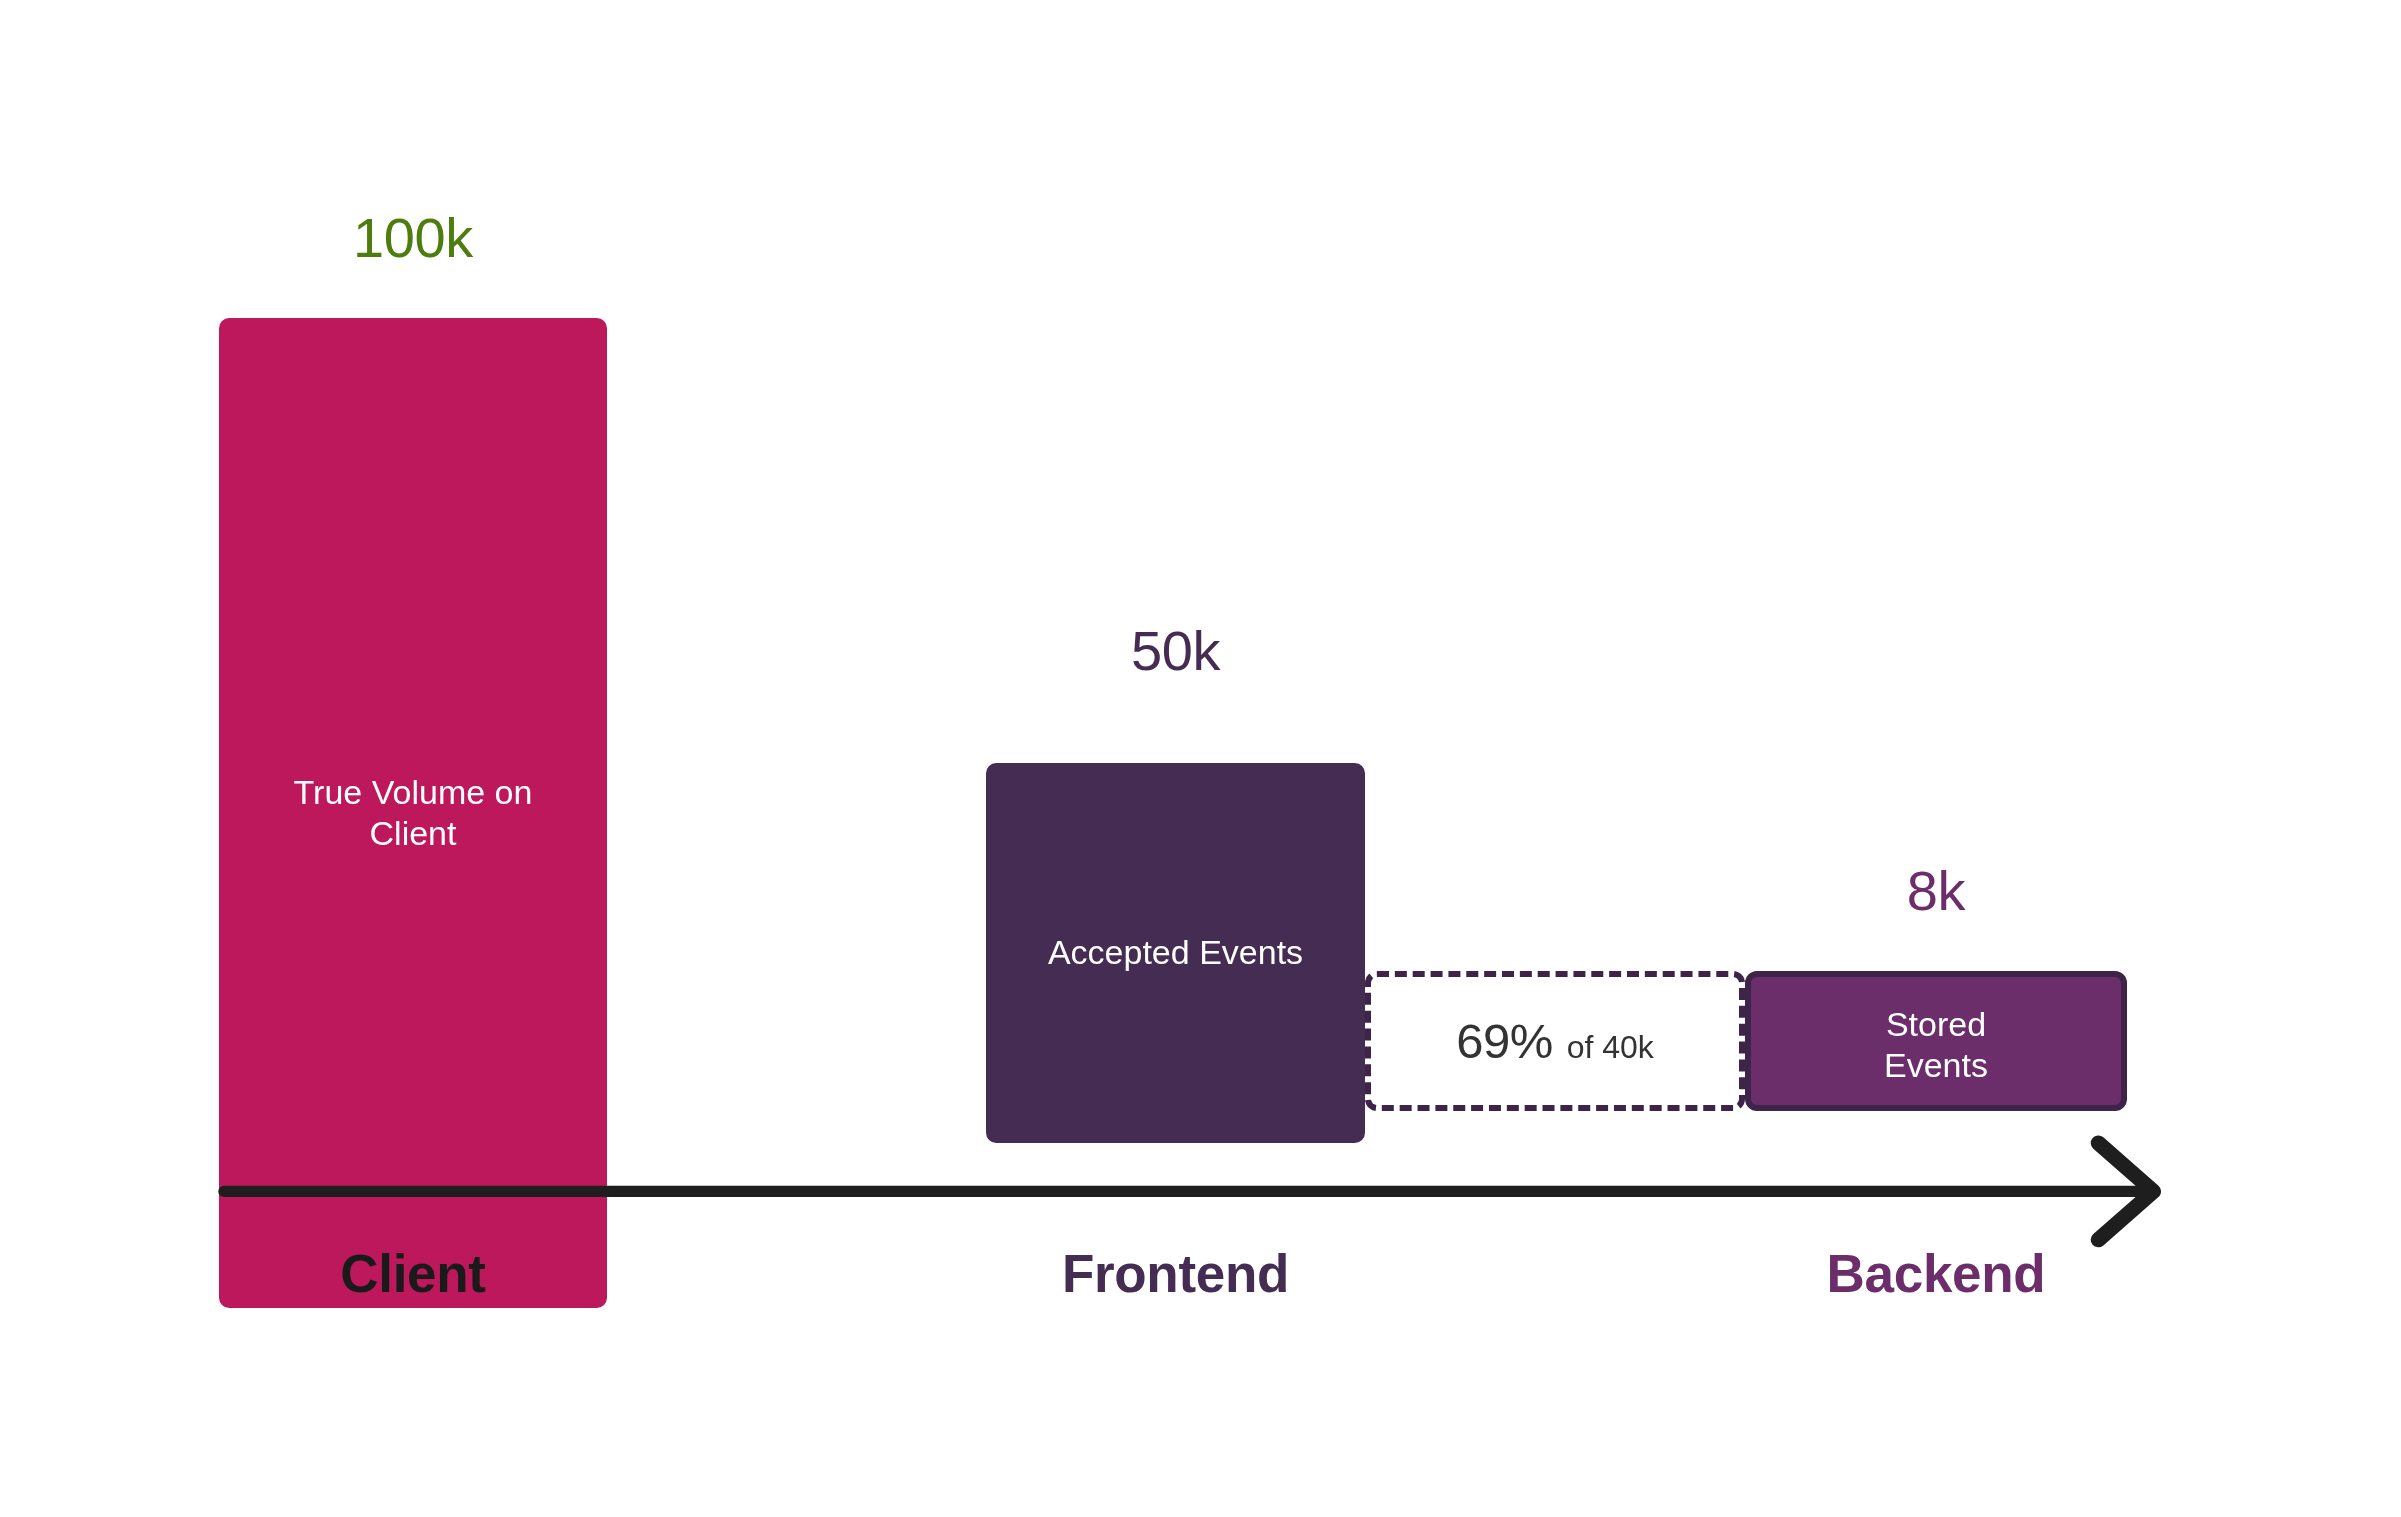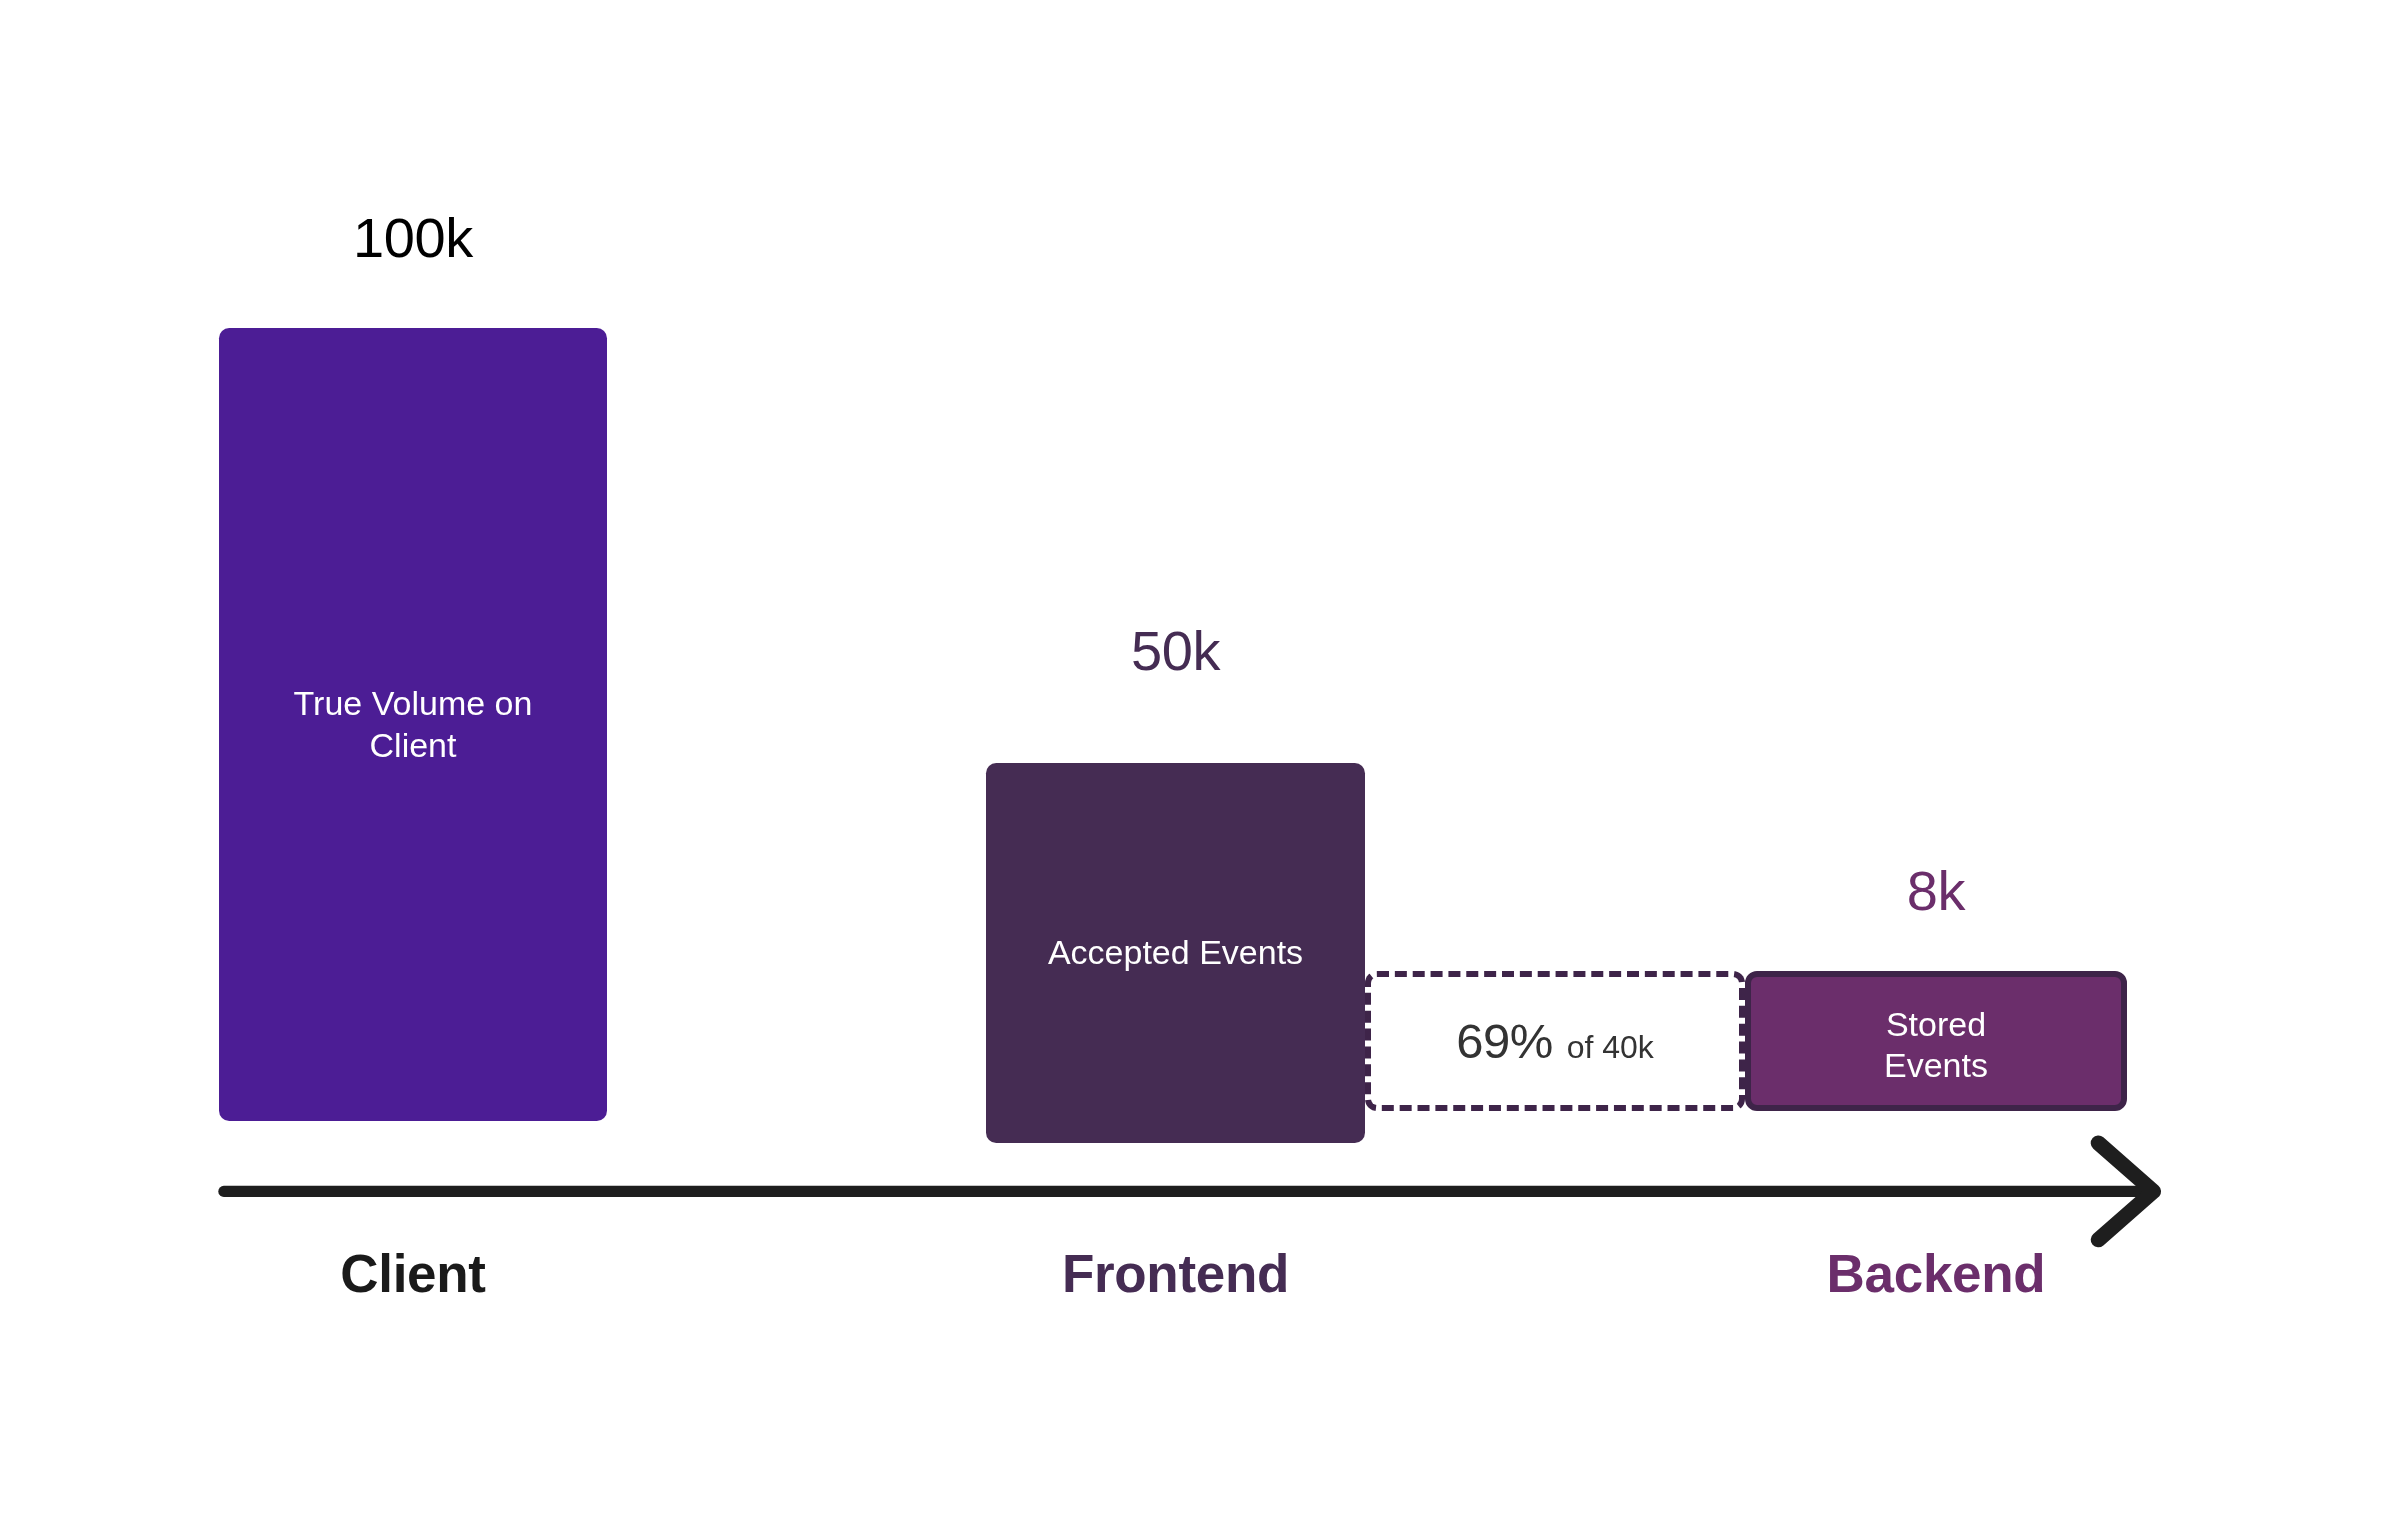--- a/index.html
+++ b/index.html
@@ -112,23 +112,23 @@
     font-weight: 700;
     letter-spacing: -0.3px;
     white-space: nowrap;
   }
 </style>
 </head>
 <body>
 
 <div id="canvas">
 
-  <div class="value-label" style="left:219px; top:210px; width:388px; color:#000000;">100k</div>
+  <div class="value-label" style="left:219px; top:210px; width:388px; color:#4d7c0f;">100k</div>
 
-  <div class="bar bar-client" style="left:219px; top:318px; width:388px; height:793px; background:#4c1d95;margin-top:10px;">
+  <div class="bar bar-client" style="left:219px; top:318px; width:388px; height:990px; background:#be185d;">
     <span class="bar-caption">True Volume on Client</span>
   </div>
 
 
   <div class="value-label" style="left:986px; top:623px; width:379px; color:#452C53;">50k</div>
 
   <div class="bar bar-frontend" style="left:986px; top:731px; width:379px; height:380px; background:#452C53;margin-top:32px;">
     <span class="bar-caption">Accepted Events</span>
   </div>
 

